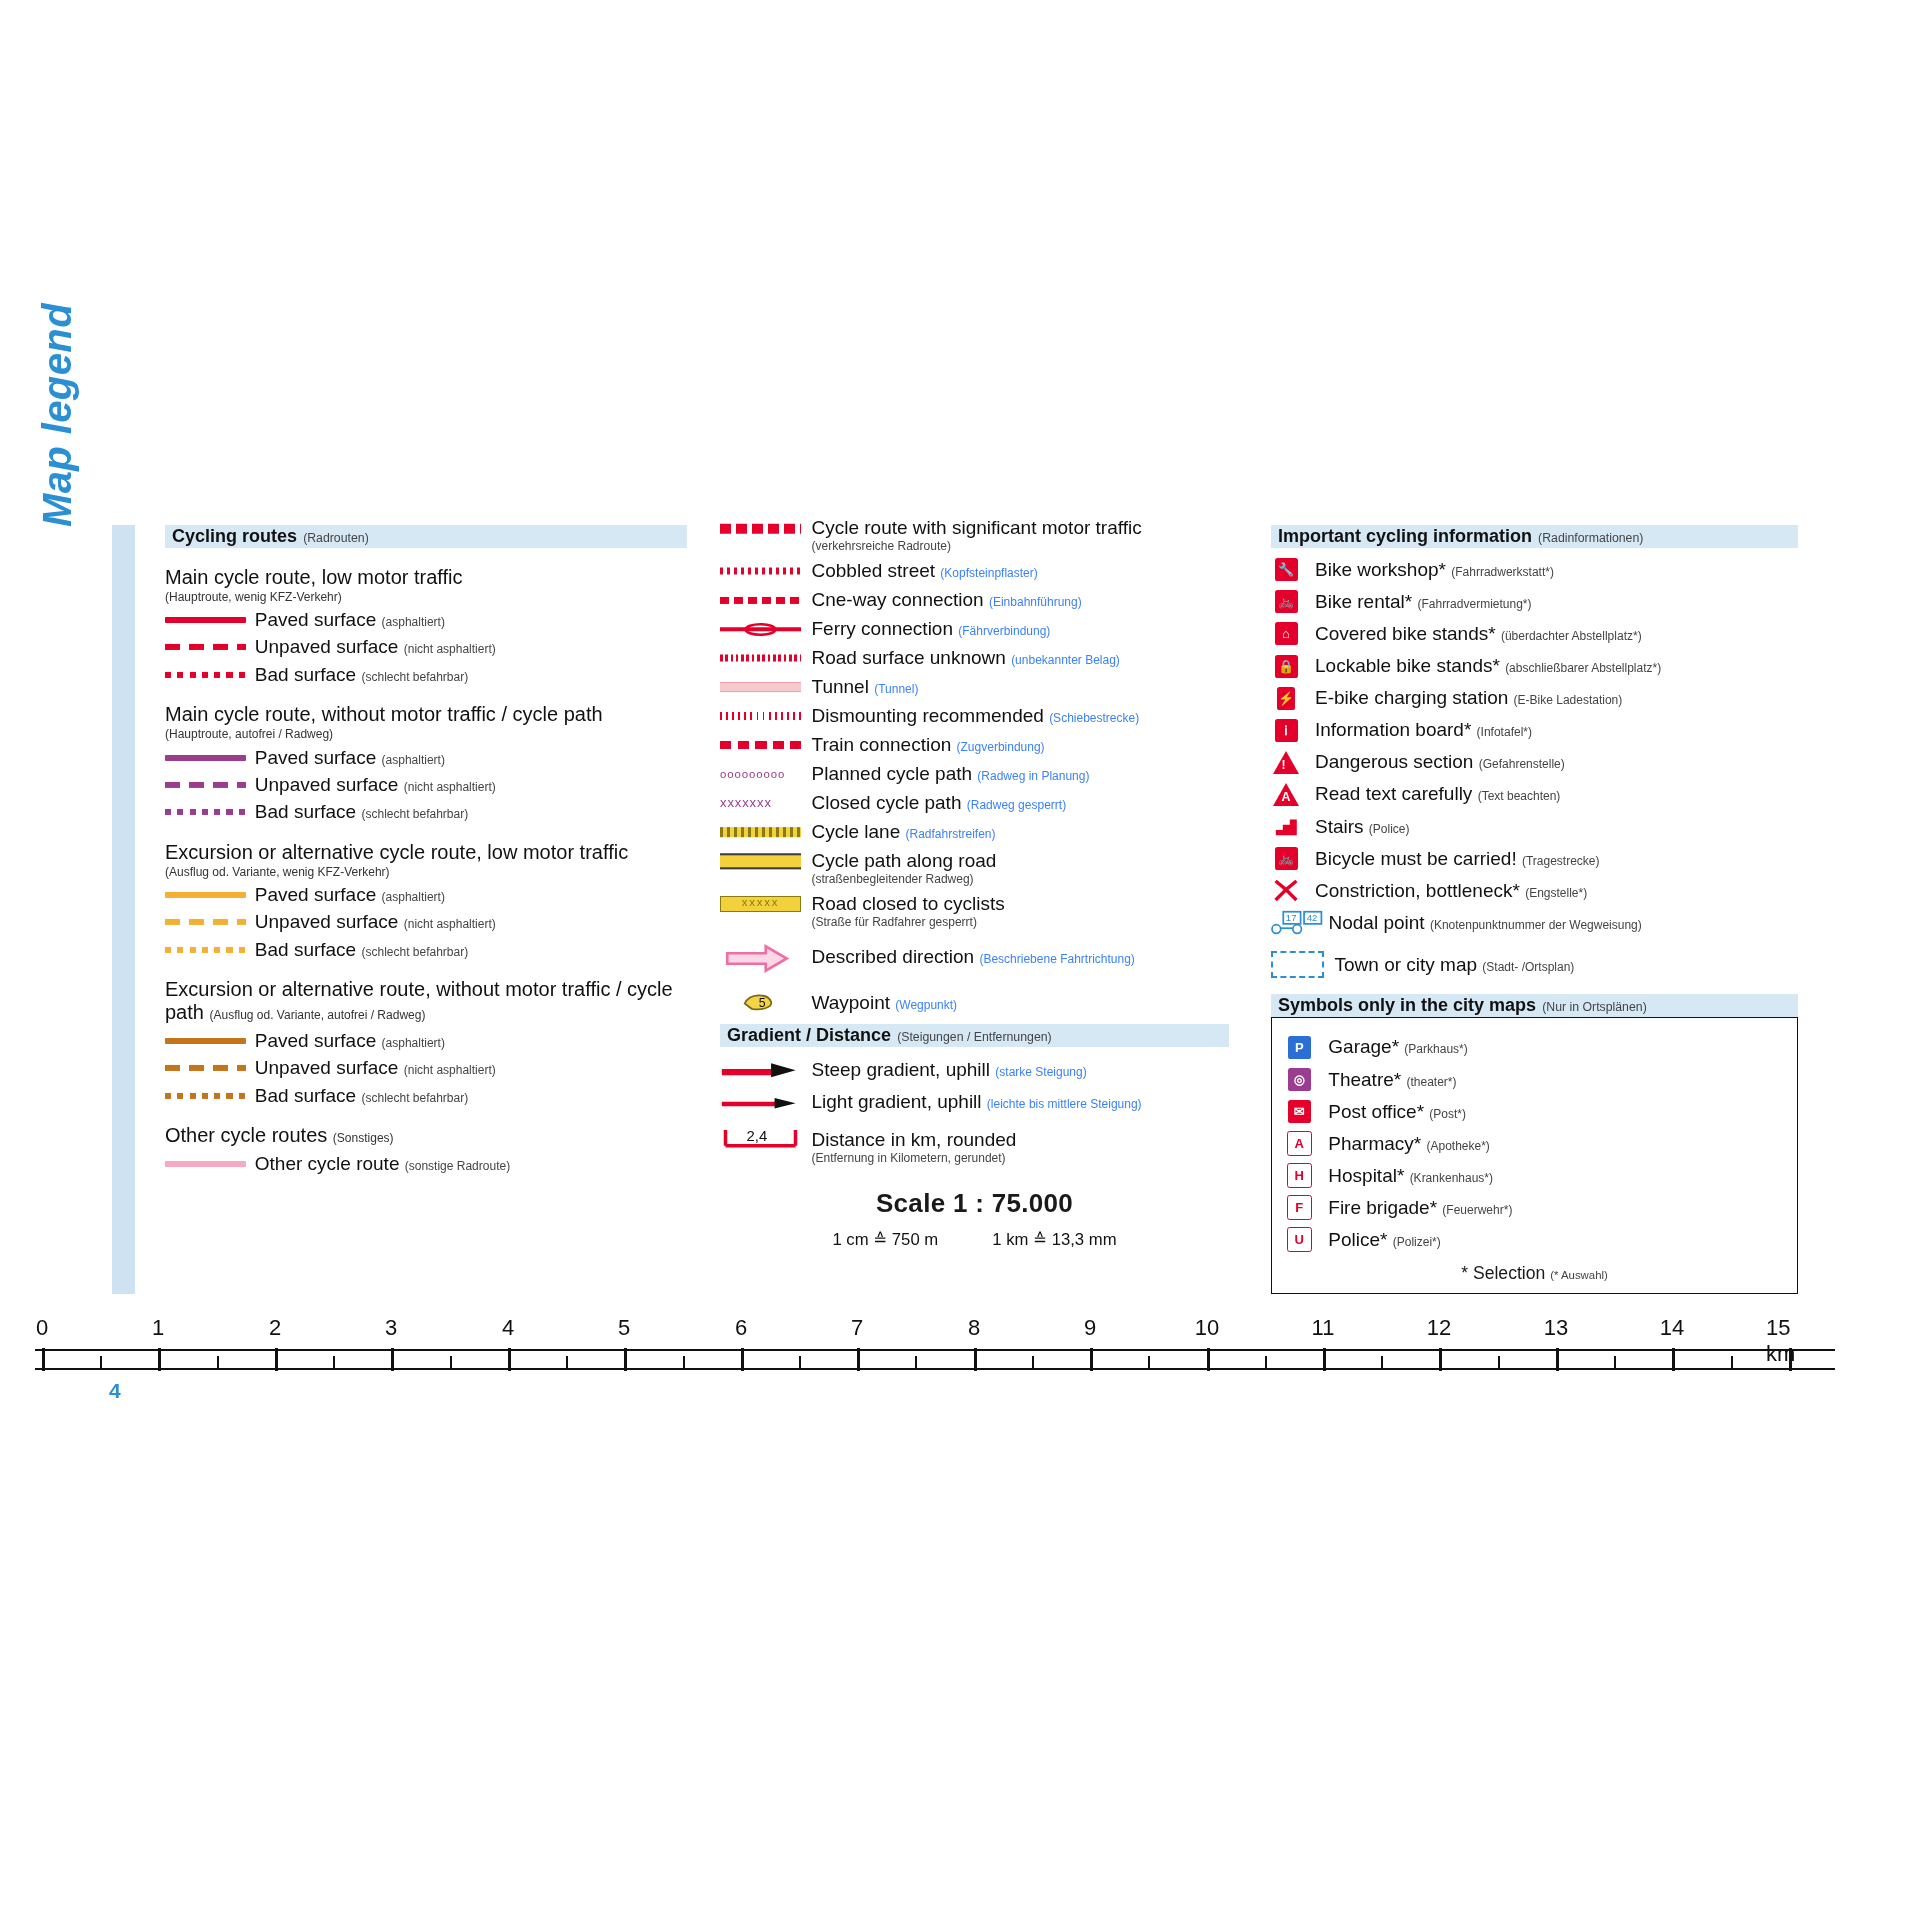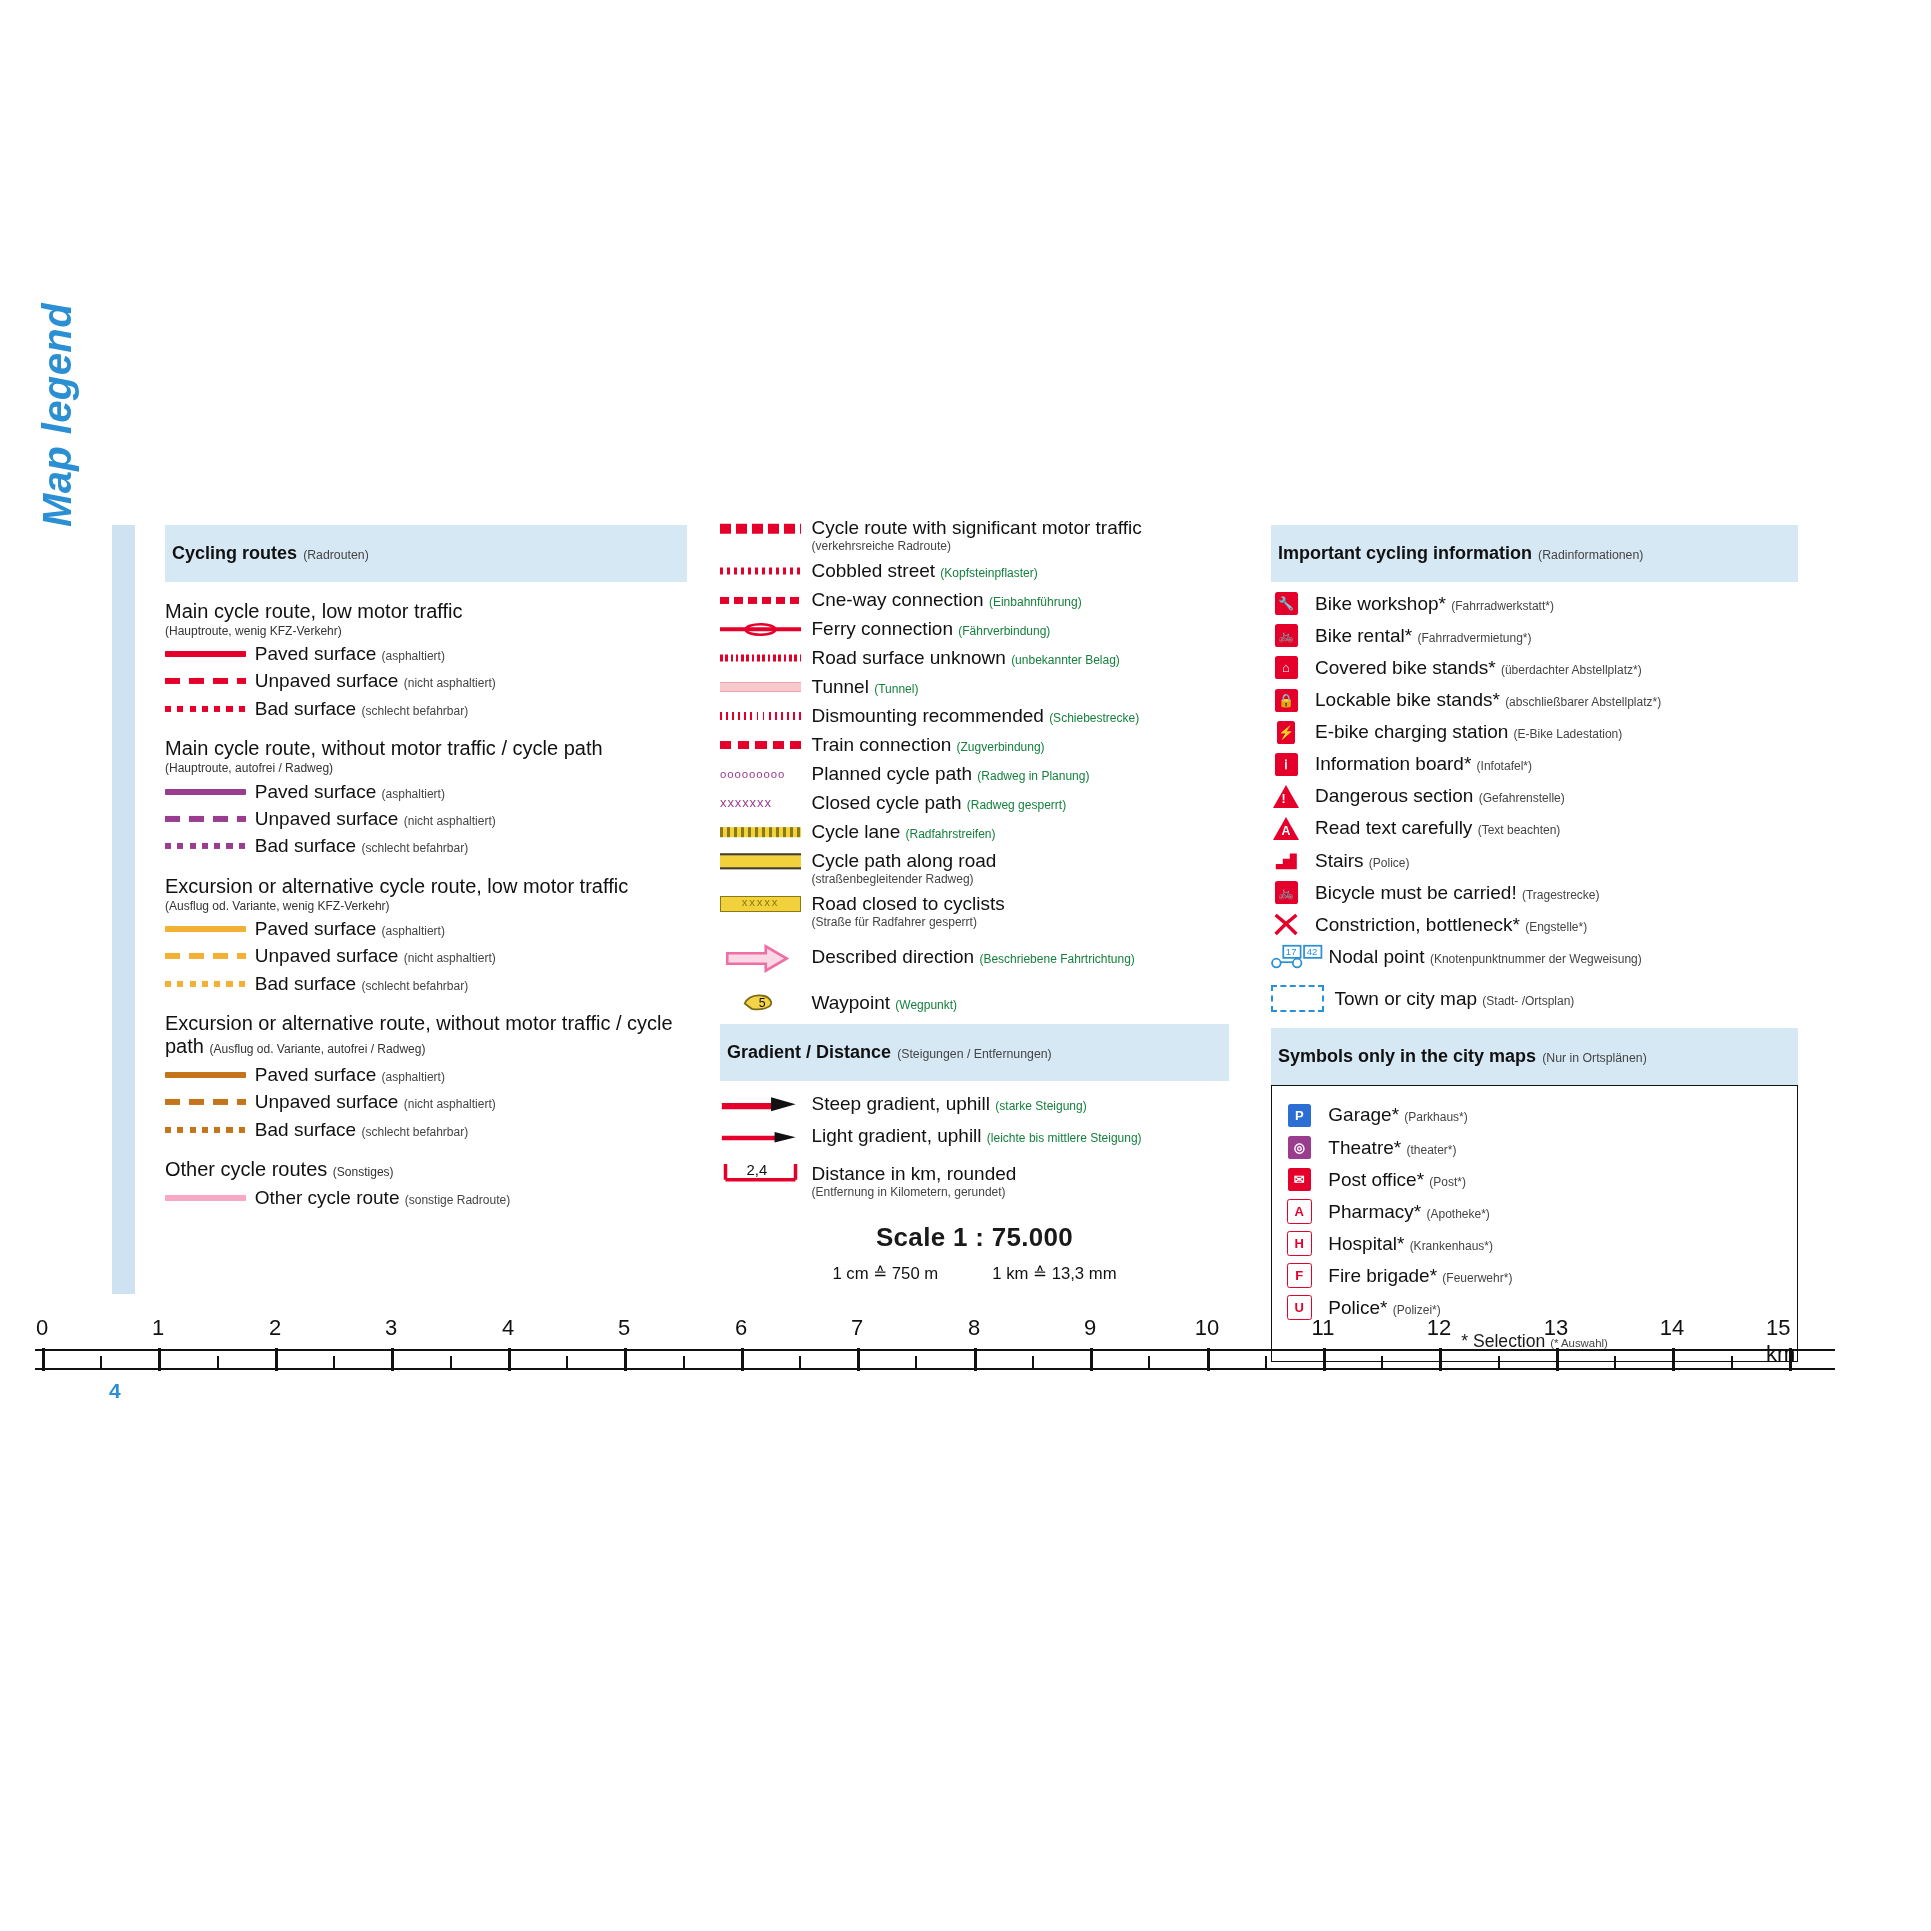--- a/index.html
+++ b/index.html
@@ -7,21 +7,21 @@
   #page{position:relative;width:1931px;height:1931px;}
 
   
   .vertbar{position:absolute;left:112px;top:525px;width:23px;height:769px;background:#cfe2f2;}
   .verttitle{position:absolute;left:35px;top:527px;width:176px;height:228px;
       transform:rotate(-90deg);transform-origin:left top;}
   .verttitle span{display:block;font-style:italic;font-weight:700;font-size:40px;color:#2b8fd4;
       white-space:nowrap;letter-spacing:0.4px;}
 
   
-  .hdr{background:#d7e8f5;padding:18px 7px;display:flex;align-items:baseline;gap:6.1px;}
+  .hdr{background:#d7e8f5;padding:1px 7px;display:flex;align-items:baseline;gap:6.1px;}
   .hdr .h1{font-weight:700;font-size:18px;color:#111;}
   .hdr .h2{font-size:12.3px;color:#444;}
 
   .grp-title{font-size:20px;color:#111;line-height:1.16;margin-top:17.6px;}
   .grp-sub{font-size:12px;color:#333;margin-top:0.9px;}
 
   .row{display:flex;align-items:center;gap:8.8px;margin-top:5.3px;}
   .row .lbl{font-size:19px;color:#111;white-space:nowrap;}
   .row .lbl .de{font-size:12px;color:#444;}
   .swatch{width:81px;flex:0 0 81px;height:19.3px;position:relative;}
@@ -33,21 +33,21 @@
   .dot{height:6.1px;background-image:repeating-linear-gradient(to right,currentColor 0 6.1px,transparent 6.1px 12.3px);}
 
   
   #col1{position:absolute;left:165px;top:525px;width:522px;}
 
   
   #col2{position:absolute;left:720px;top:518px;width:509px;}
   .c2row{display:flex;align-items:flex-start;gap:10.5px;margin-bottom:8px;}
   .c2sw{width:81px;flex:0 0 81px;height:21px;position:relative;}
   .c2txt{font-size:19px;line-height:1.1;color:#111;}
-  .c2txt .de{font-size:12px;color:#15803d;}
+  .c2txt .de{font-size:12px;color:#3b82f6;}
   .c2sub{font-size:12px;color:#444;display:block;margin-top:0.9px;}
 
   .scale-title{text-align:center;font-weight:700;font-size:26px;margin-top:23px;letter-spacing:0.3px;}
   .scale-sub{display:flex;justify-content:center;gap:54px;font-size:16.7px;margin-top:10.5px;color:#111;}
 
   
   #col3{position:absolute;left:1271px;top:525px;width:527px;}
   .symrow{display:flex;align-items:center;gap:14px;margin-top:6.1px;}
   .symbox{width:30px;flex:0 0 30px;height:26px;display:flex;align-items:center;justify-content:center;}
   .symtxt{font-size:19px;color:#111;white-space:nowrap;}

